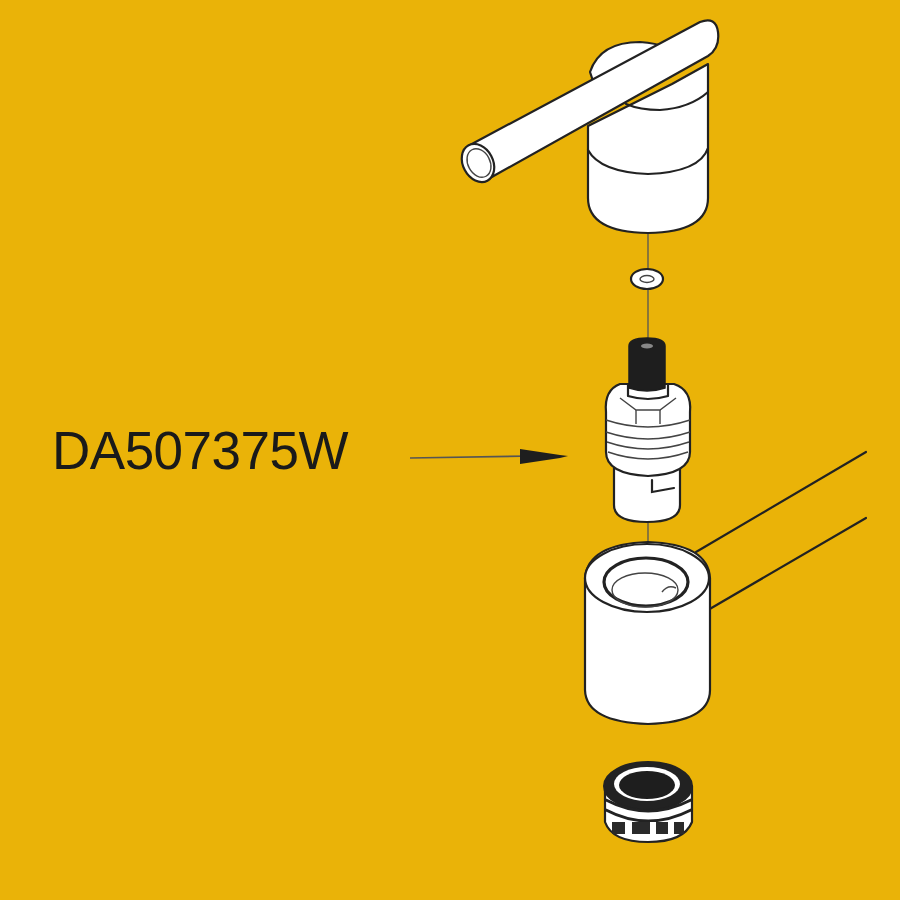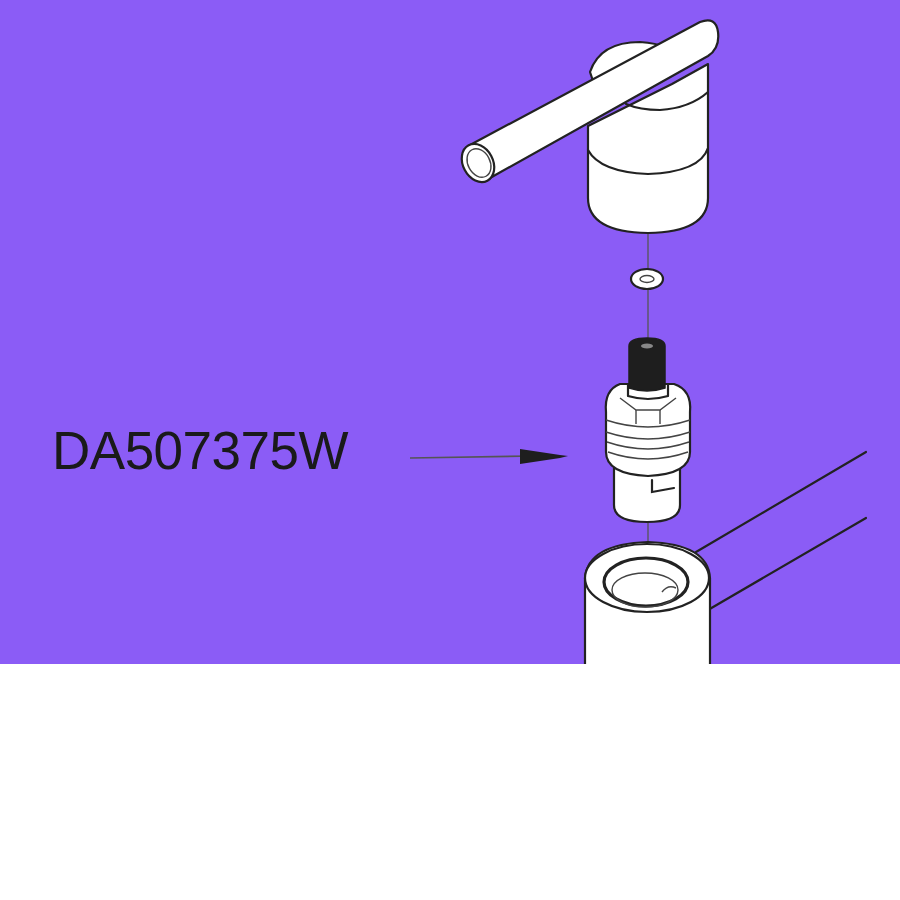--- a/index.html
+++ b/index.html
@@ -3,22 +3,22 @@
   <meta charset="utf-8">
   <style>
     html, body {
       margin: 0;
       padding: 0;
       background: #ffffff;
     }
     .canvas {
       position: relative;
       width: 900px;
-      height: 664px;
-      background: #8b5cf6;
+      height: 900px;
+      background: #eab308;
       overflow: hidden;
     }
     .part-label {
       position: absolute;
       left: 52px;
       top: 424px;
       font-family: "Liberation Sans", sans-serif;
       font-size: 53px;
       letter-spacing: -0.5px;
       color: #1a1a1a;

